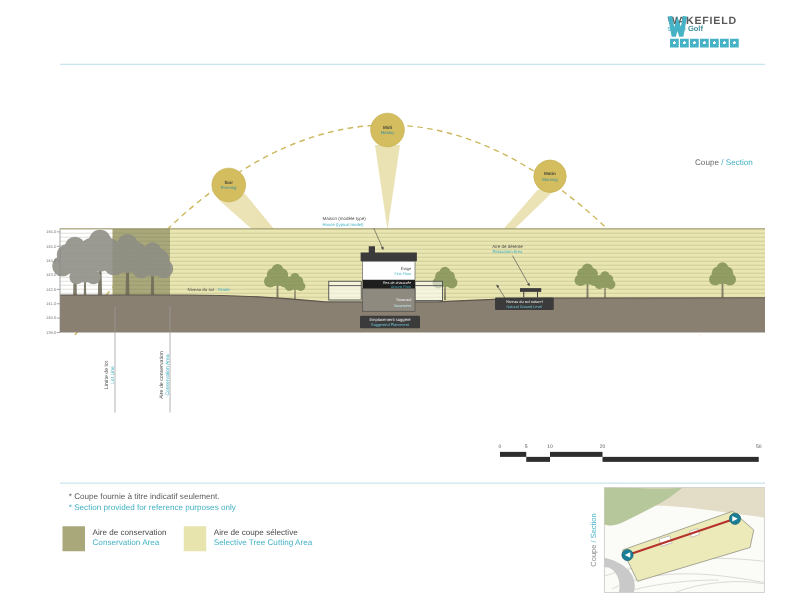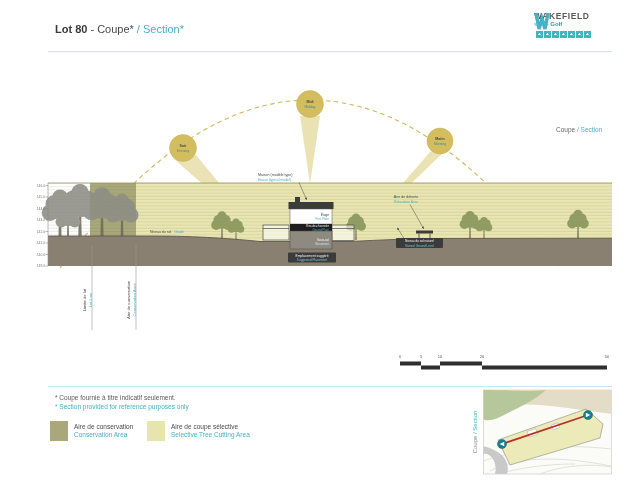--- a/index.html
+++ b/index.html
@@ -244,23 +244,20 @@
         <polygon points="590.2,415 585.8,412.8 585.8,417.2" fill="#ffffff"></polygon>
       </g>
     </g>
     <text transform="rotate(-90 477 432)" x="477" y="432" text-anchor="middle" font-size="6">
       <tspan fill="#8a8a8a">Coupe </tspan>
       <tspan fill="#45b2c5">/ Section</tspan>
     </text>
   </g>
 </svg>
 
-<div class="header">
-  <span class="lot">Lot 80</span><span class="fr">- Coupe*</span><span class="en">/ Section*</span>
-</div>
 <div class="rule rule-top"></div>
 
 <div class="logo">
   <div class="logo-row">
     <svg class="logo-w" viewBox="0 0 16 20">
       <path d="M2 1 L5 17 L8 7 L11 17 L14 1" fill="none" stroke="#45b2c5" stroke-width="3.4"></path>
     </svg>
     <div>
       <div class="logo-name">WAKEFIELD</div>
       <div class="logo-tag"><span>sur le </span><b>Golf</b></div>

